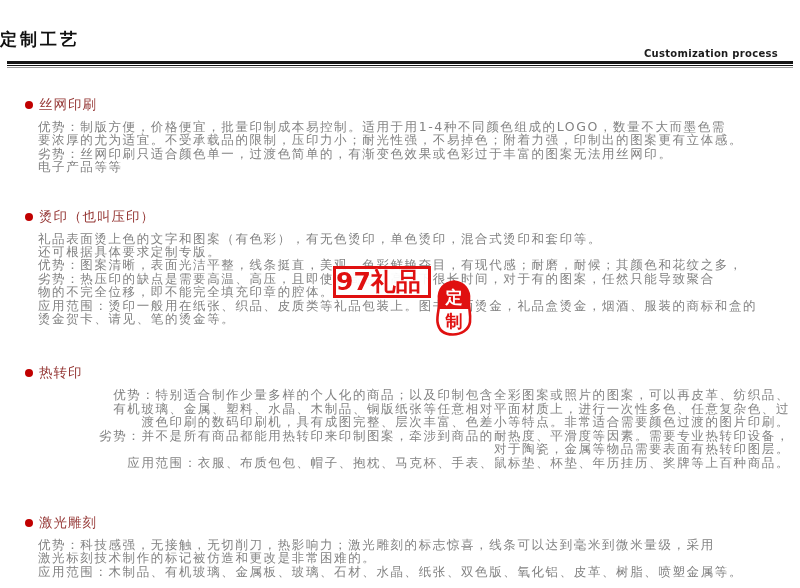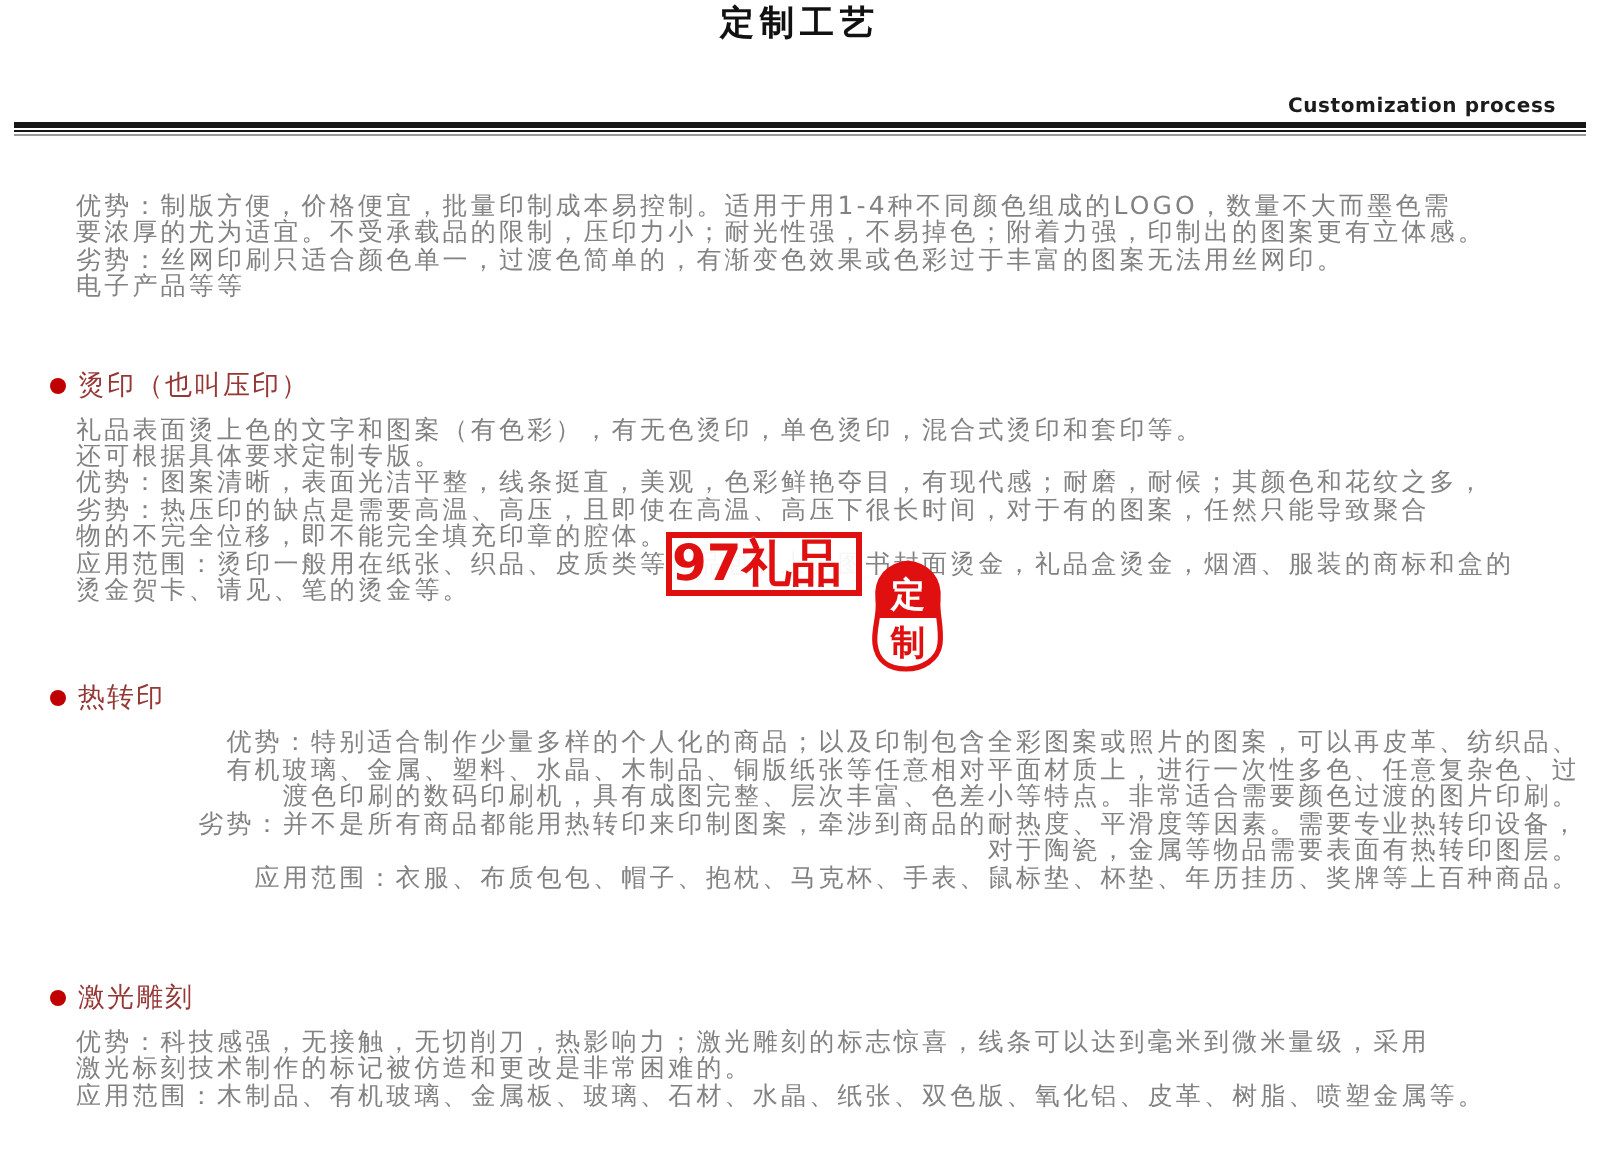--- a/index.html
+++ b/index.html
@@ -2,21 +2,21 @@
 <html><head>
 <meta charset="utf-8">
 <style>
   * { margin:0; padding:0; box-sizing:border-box; }
   html,body { width:800px; height:588px; background:#ffffff; overflow:hidden;
               font-family:"DejaVu Sans", sans-serif; }
   .page { position:relative; width:800px; height:588px; background:#fff; }
 
   
   .header { position:relative; height:58px; }
-  .page-title { text-align:center; font-size:17px; font-weight:bold;
+  .page-title { text-align:left; padding-top:28px; font-size:17px; font-weight:bold;
                 color:#111; letter-spacing:3px; }
   .page-subtitle { position:absolute; right:22px; bottom:-1px; font-size:10px;
                    font-weight:bold; color:#1c1c1c; letter-spacing:0.3px; }
   .rule-wrap { margin:3px 7px 0 7px; }
   .rule-a { height:3px; background:#161616; }
   .rule-gap { height:1px; background:#ffffff; }
   .rule-c { height:1px; background:#161616; }
   .rule-e { height:1px; background:#9a9a9a; margin-top:1px; }
 
   
@@ -52,20 +52,24 @@
   <div class="rule-wrap">
     <div class="rule-a"></div>
     <div class="rule-gap"></div>
     <div class="rule-c"></div>
     <div class="rule-e"></div>
   </div>
 
   <div class="content">
 
     <div class="section">
+      <div class="sec-head">
+        <span class="bullet"></span>
+        <span class="sec-title">丝网印刷</span>
+      </div>
       <div class="sec-body">
         <div class="tline">优势：制版方便，价格便宜，批量印制成本易控制。适用于用1-4种不同颜色组成的LOGO，数量不大而墨色需</div>
         <div class="tline">要浓厚的尤为适宜。不受承载品的限制，压印力小；耐光性强，不易掉色；附着力强，印制出的图案更有立体感。</div>
         <div class="tline">劣势：丝网印刷只适合颜色单一，过渡色简单的，有渐变色效果或色彩过于丰富的图案无法用丝网印。</div>
         <div class="tline">电子产品等等</div>
       </div>
     </div>
 
     <div class="section mt1">
       <div class="sec-head">

